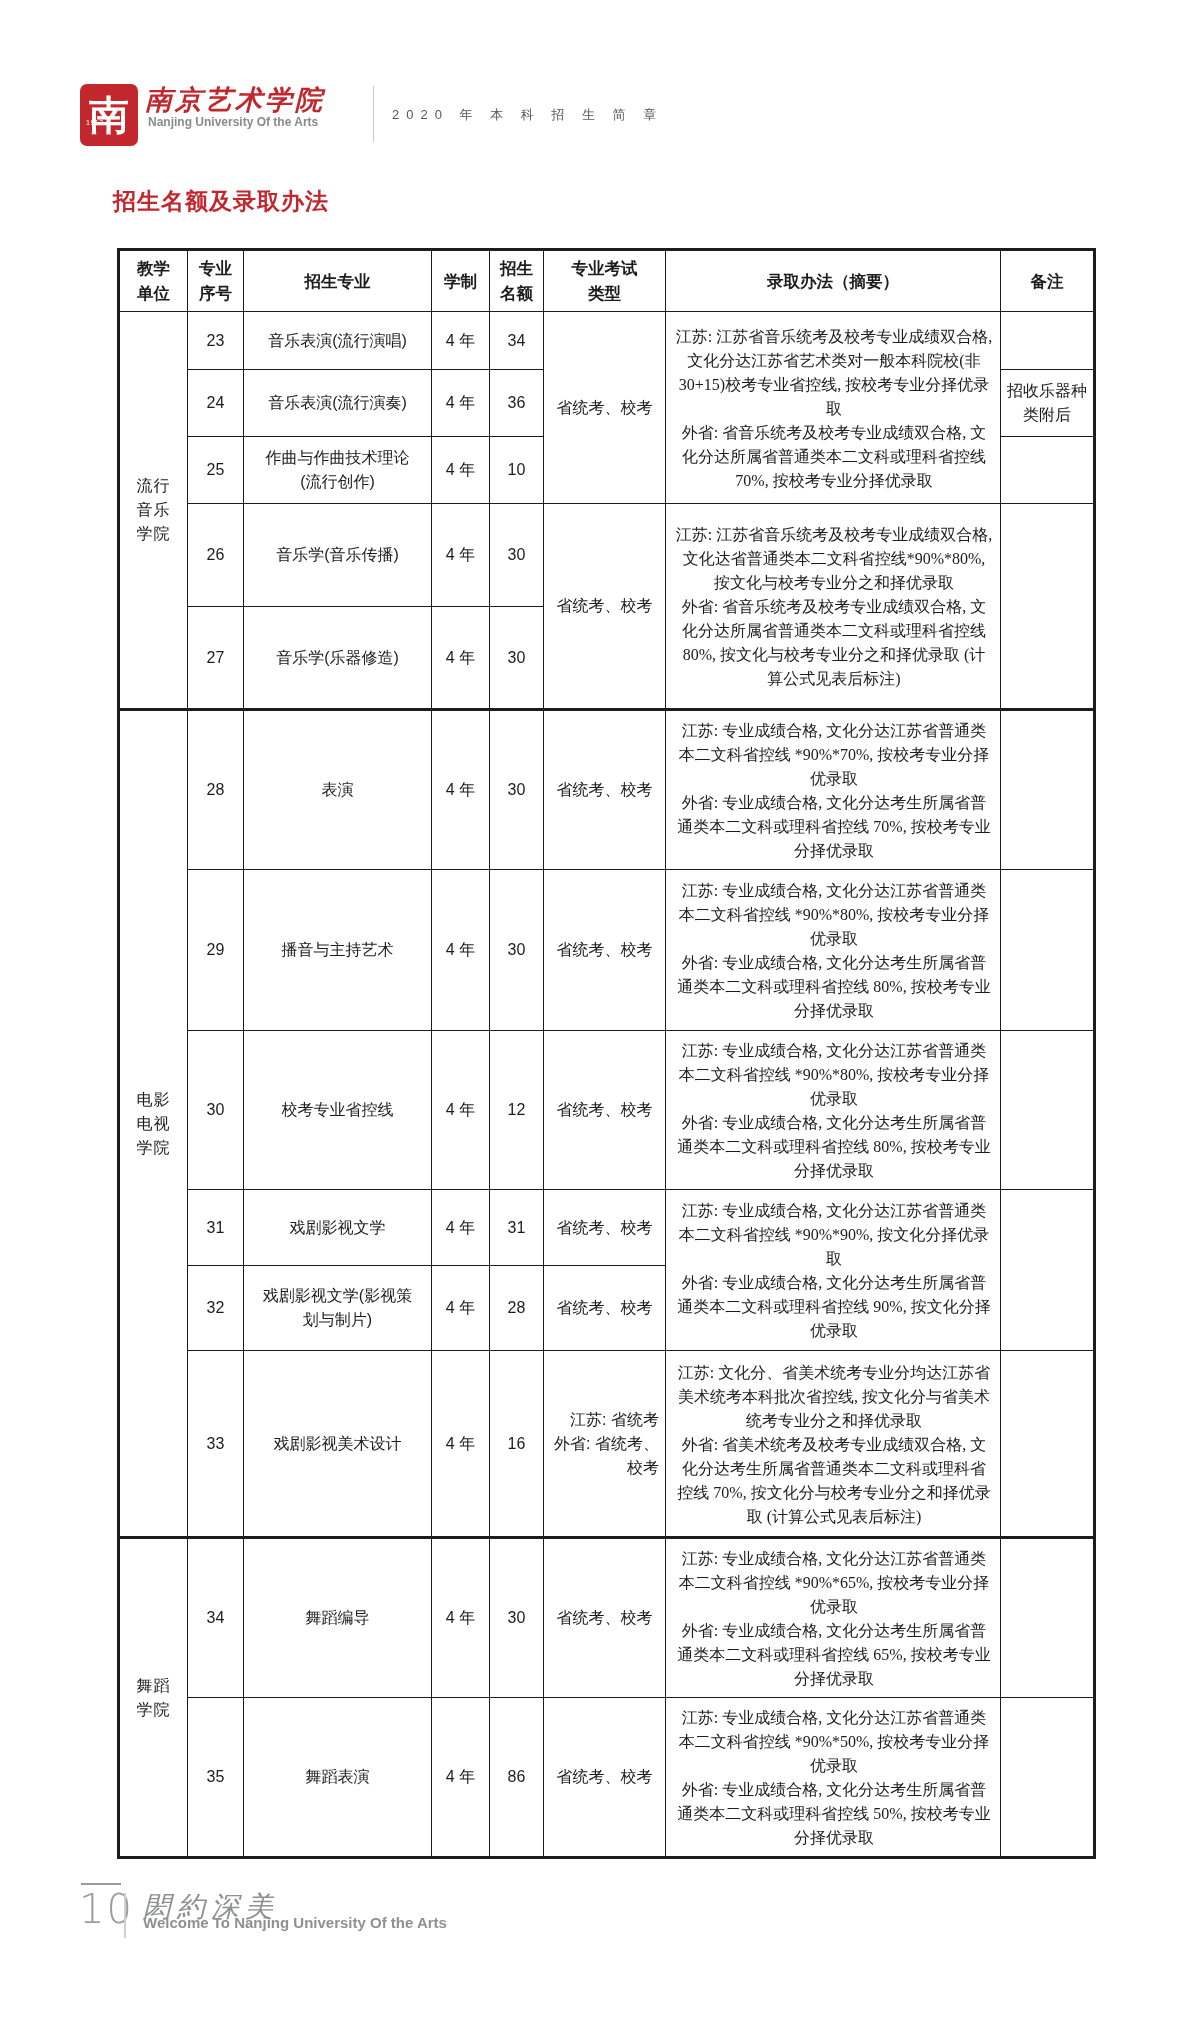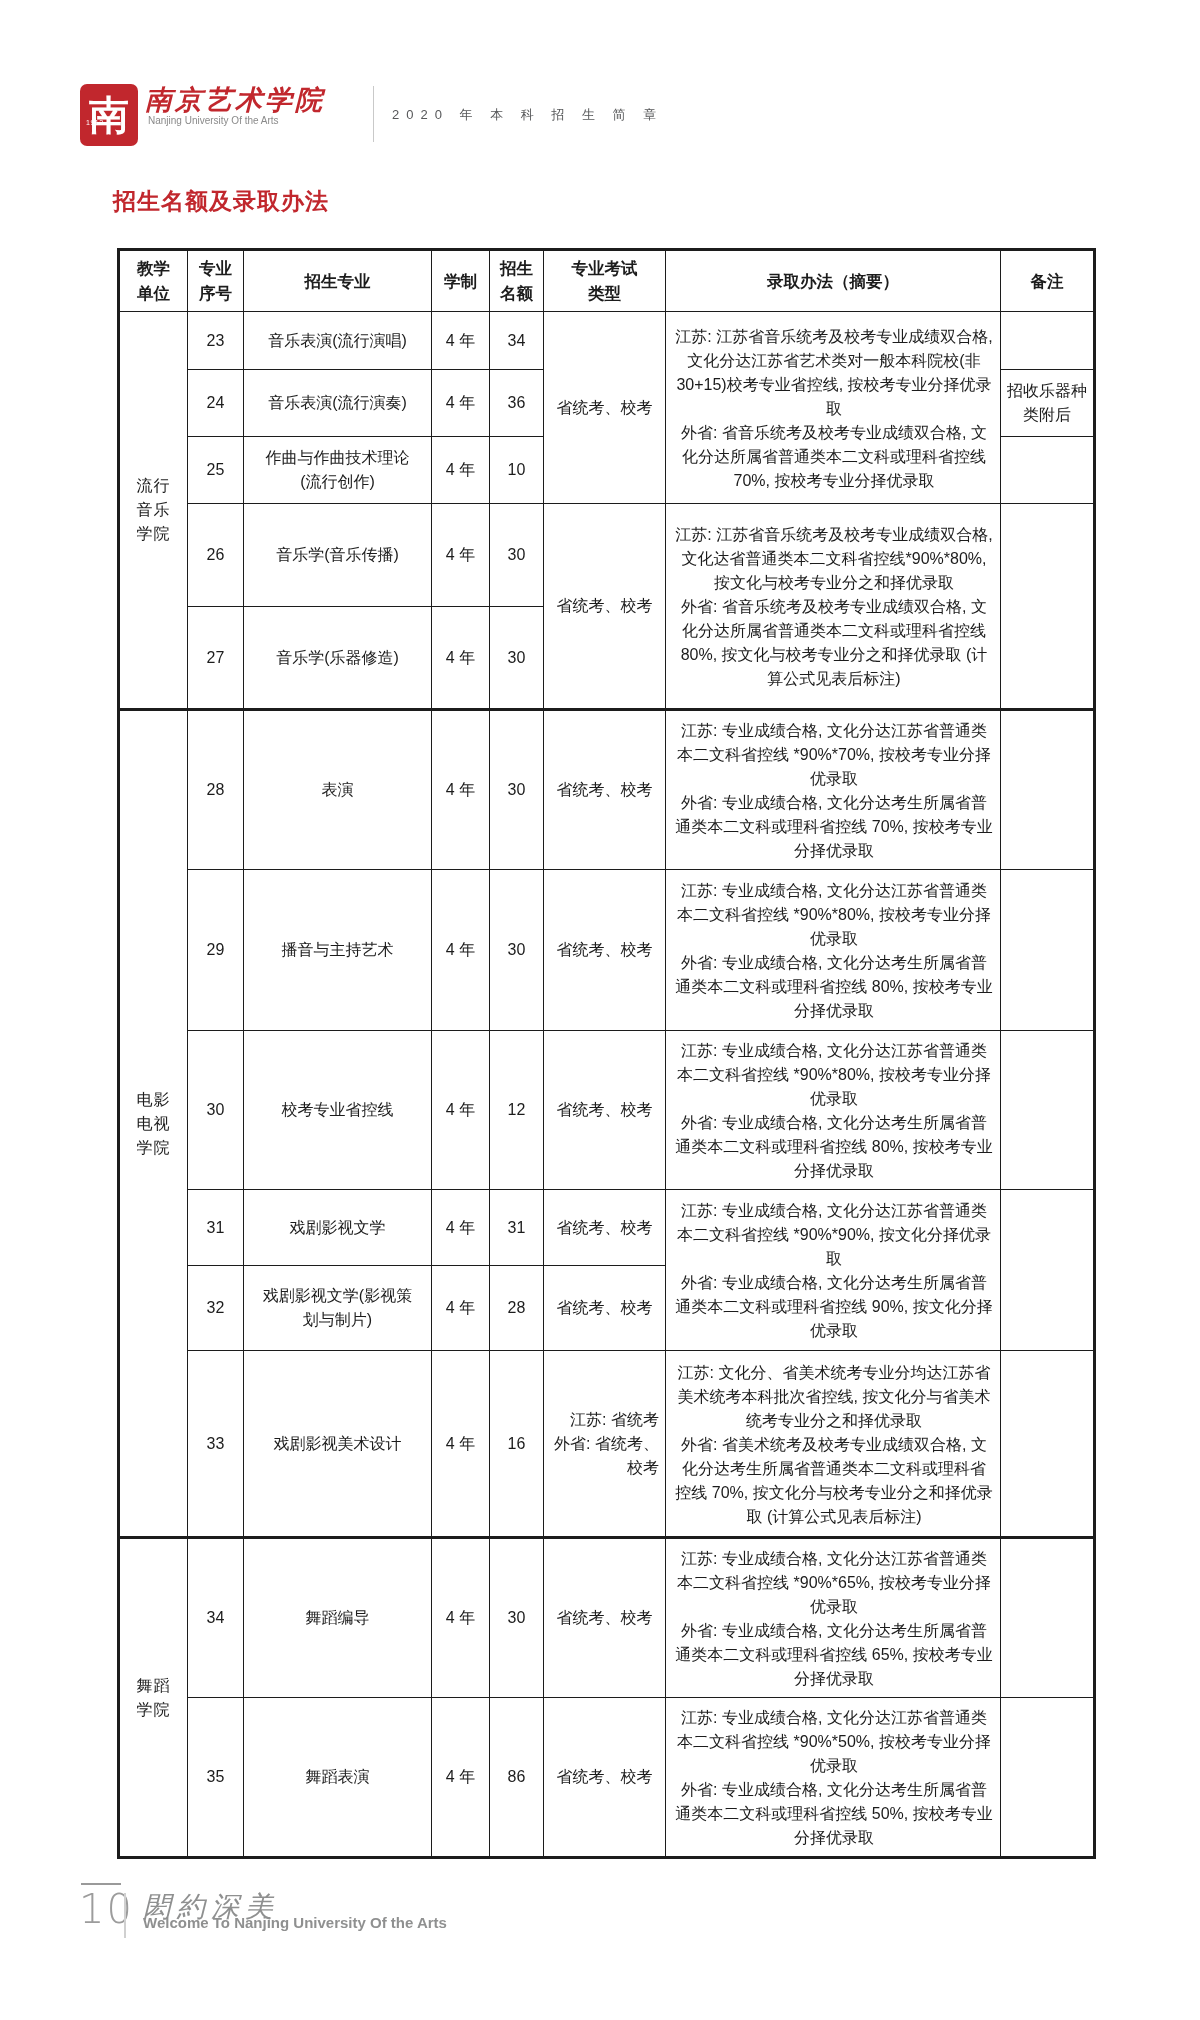--- a/index.html
+++ b/index.html
@@ -10,38 +10,38 @@
        font-family:"Liberation Sans","DejaVu Sans",sans-serif;color:var(--ink);}
   .page{position:absolute;inset:0;background:#fff;}
 
   
   .logo{position:absolute;left:80px;top:84px;width:58px;height:62px;background:var(--accent);
         border-radius:7px;display:flex;align-items:center;justify-content:center;}
   .logo-glyph{color:#fff;font-size:40px;font-weight:bold;line-height:1;}
   .logo-year{position:absolute;left:6px;bottom:20px;color:#fff;font-size:7px;letter-spacing:.5px;}
   .uni-cn{position:absolute;left:145px;top:82px;font-size:27px;font-weight:bold;color:var(--accent);
           letter-spacing:3px;font-style:italic;}
-  .uni-en{position:absolute;left:148px;top:115px;font-size:10px;font-weight:normal;color:#8a8a8a;}
+  .uni-en{position:absolute;left:148px;top:115px;font-size:12px;font-weight:bold;color:#8a8a8a;}
   .hdr-divider{position:absolute;left:373px;top:86px;width:1px;height:56px;background:var(--line);}
   .doc-title{position:absolute;left:392px;top:106px;font-size:13px;color:var(--headergray);
              letter-spacing:7px;}
 
   
   .section-title{position:absolute;left:113px;top:186px;font-size:23px;font-weight:bold;
                  color:var(--accent);letter-spacing:1px;}
 
   
   table.adm{position:absolute;left:117px;top:248px;width:976px;border-collapse:collapse;
             table-layout:fixed;border:3px solid var(--ink);}
   table.adm td,table.adm th{border:1px solid var(--ink);vertical-align:middle;
             font-size:16px;color:var(--ink);text-align:center;white-space:pre-line;
             line-height:24px;overflow:hidden;}
   table.adm th{font-weight:bold;font-size:16.5px;line-height:25px;}
   td.major{text-align:left;padding:4px 8px;}
-  td.adm-text{text-align:left;padding:8px 7px 6px 9px;line-height:25.5px;vertical-align:top;}
+  td.adm-text{text-align:left;padding:8px 7px 6px 9px;line-height:25.5px;vertical-align:top;font-family:Liberation Serif, serif;}
   td.remark{text-align:left;padding:4px 5px;line-height:24px;}
   td.unit{line-height:25px;letter-spacing:1px;}
   tr.section-start td{border-top:3px solid var(--ink);}
 
   
   .pg-rule{position:absolute;left:81px;top:1883px;width:40px;height:2px;background:#9a9a9a;}
   .pg-num{position:absolute;left:79px;top:1886px;font-size:40px;color:#9c9c9c;
           font-family:"DejaVu Sans",sans-serif;font-weight:200;letter-spacing:2px;}
   .ft-divider{position:absolute;left:124px;top:1893px;width:2px;height:45px;background:#d0d0d0;}
   .motto{position:absolute;left:143px;top:1888px;font-size:28px;color:var(--muted);

